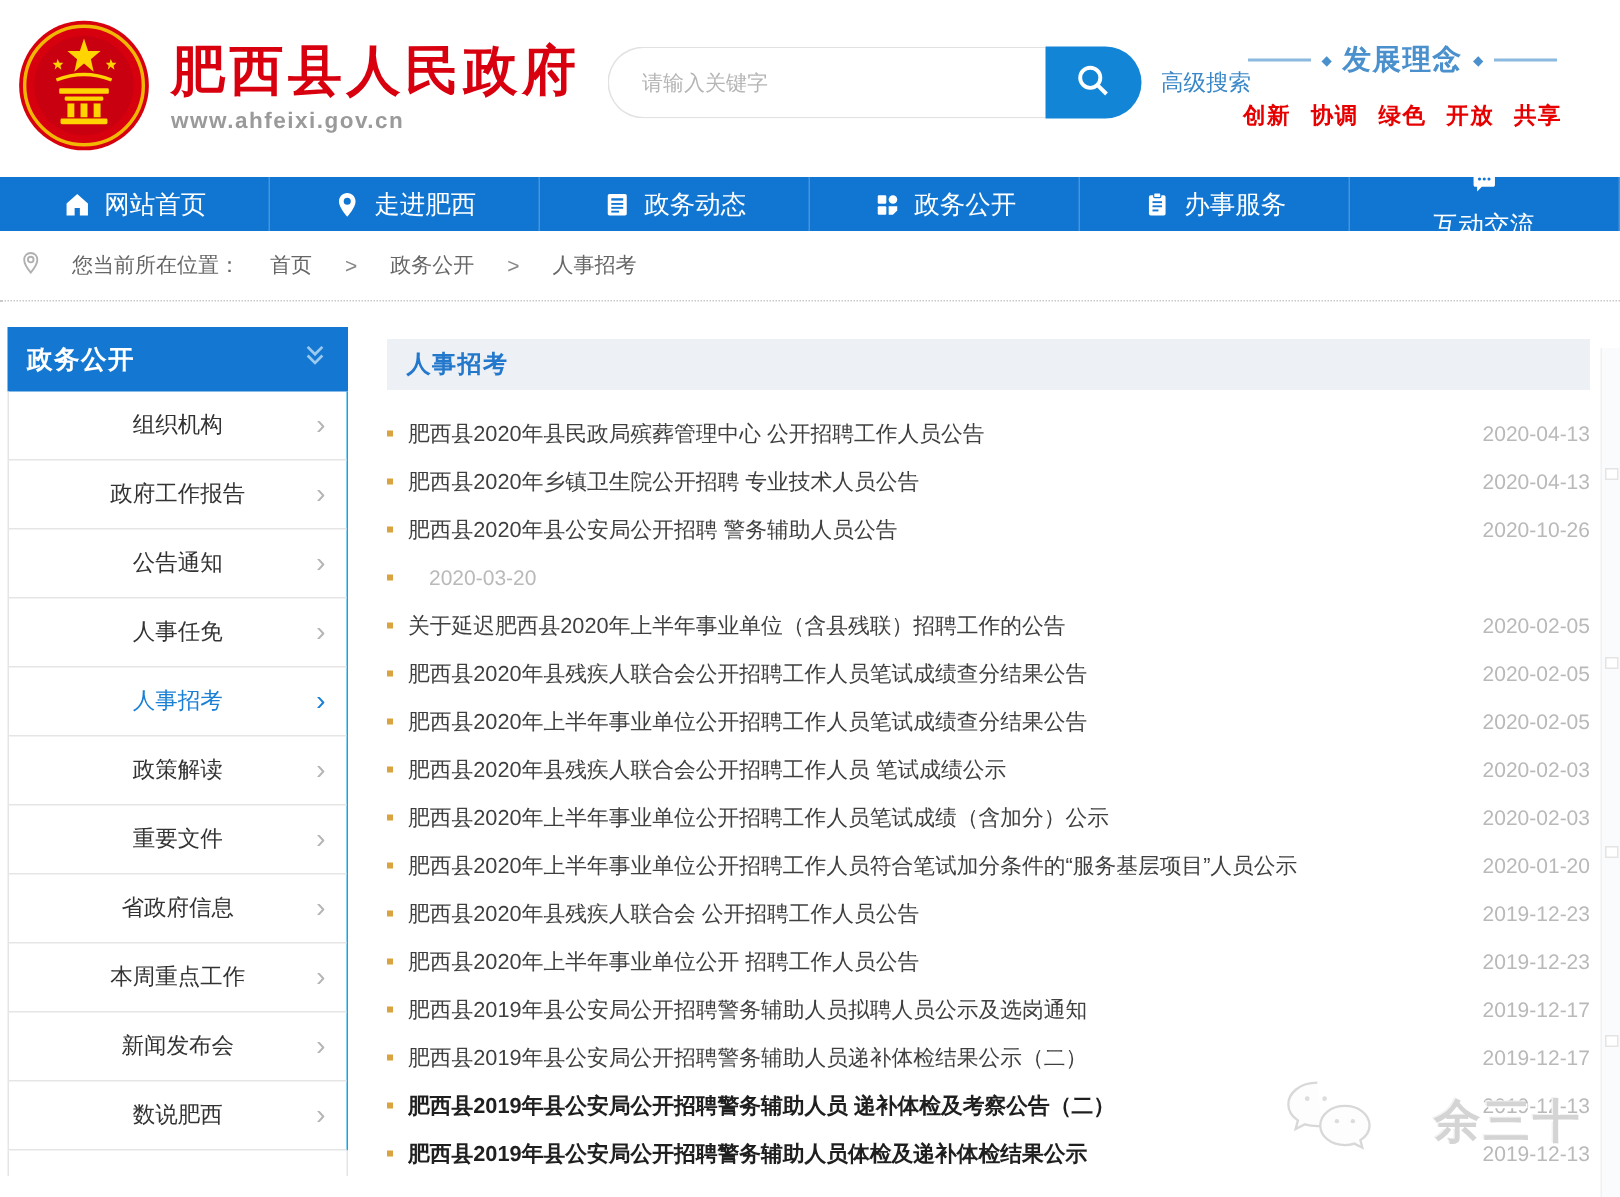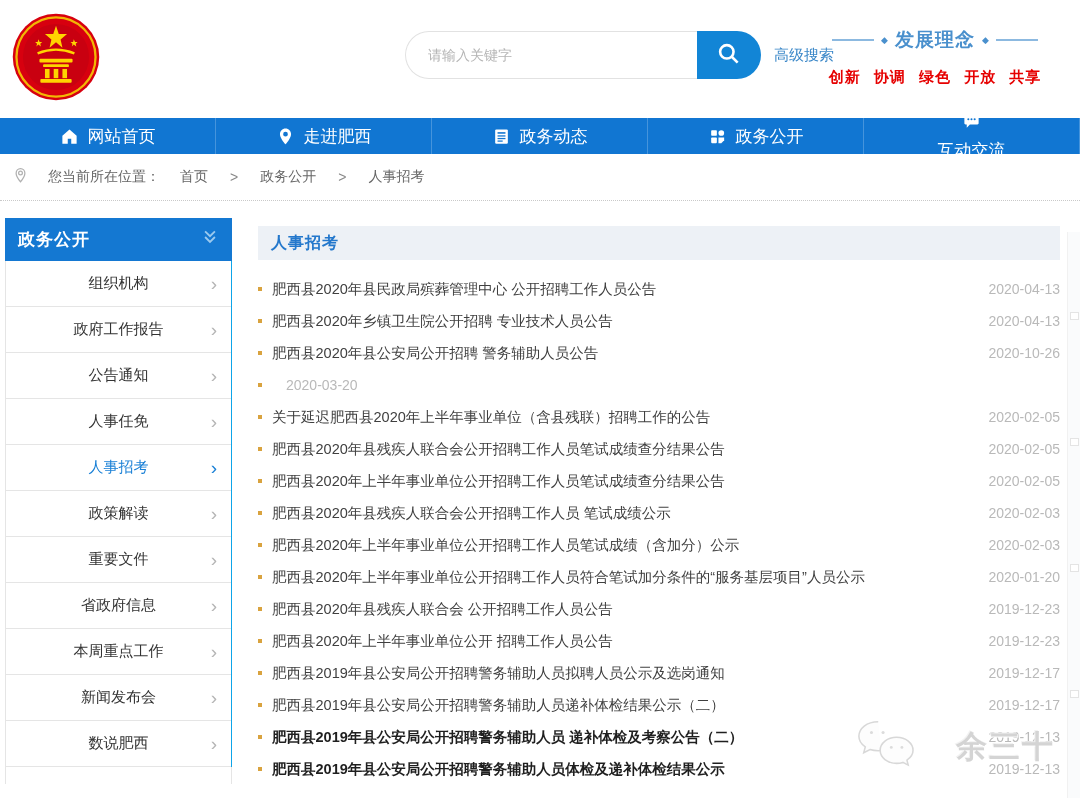--- a/index.html
+++ b/index.html
@@ -99,20 +99,24 @@
         <polygon points="70,30 72,34 76,34 73,37 74,41 70,38 67,41 68,37 65,34 69,34" fill="#ffd400" transform="scale(0.7) translate(29,14)"></polygon>
         <rect x="32" y="52" width="36" height="4" rx="1" fill="#ffd400"></rect>
         <rect x="36" y="58" width="28" height="3" rx="1" fill="#ffd400"></rect>
         <rect x="38" y="63" width="5" height="10" fill="#ffd400"></rect>
         <rect x="47.5" y="63" width="5" height="10" fill="#ffd400"></rect>
         <rect x="57" y="63" width="5" height="10" fill="#ffd400"></rect>
         <rect x="33" y="74" width="34" height="4" rx="1" fill="#ffd400"></rect>
         <path d="M30 46 q20 -8 40 0" fill="none" stroke="#ffd400" stroke-width="2.5"></path>
       </svg>
     </span>
+    <div class="site-text">
+      <div class="site-name">肥西县人民政府</div>
+      <div class="site-url">www.ahfeixi.gov.cn</div>
+    </div>
   </div>
 
   <div class="search-area">
     <input class="search-input" type="text" placeholder="请输入关键字" style="">
     <button class="search-btn">
       <span>
         <svg width="26" height="26" viewBox="0 0 24 24" fill="none" stroke="#fff" stroke-width="2.4">
           <circle cx="10" cy="10" r="6.2"></circle>
             <line x1="14.8" y1="14.8" x2="20" y2="20"></line>
         </svg>
@@ -165,20 +169,32 @@
   <div class="nav-item">
     <span>
       <svg class="nav-icon" viewBox="0 0 24 24" fill="#fff">
           <rect x="4" y="4" width="7.2" height="7.2" rx="1"></rect>
           <rect x="13.2" y="4" width="7.2" height="7.2" rx="3.6"></rect>
           <rect x="4" y="13.2" width="7.2" height="7.2" rx="1"></rect>
           <path d="M13.2 13.2 h7.2 v3.6 l-3.6 3.6 h-3.6 Z"></path>
         </svg>
     </span>
     <span>政务公开</span>
+  </div>
+  <div class="nav-item">
+    <span>
+      <svg class="nav-icon" viewBox="0 0 24 24">
+          <rect x="5" y="4" width="14" height="17" rx="1.5" fill="#fff"></rect>
+          <rect x="9" y="2" width="6" height="4" rx="1" fill="#fff" stroke="#1176d2" stroke-width="1"></rect>
+          <rect x="8" y="9" width="8" height="1.6" fill="#1176d2"></rect>
+          <rect x="8" y="12.5" width="8" height="1.6" fill="#1176d2"></rect>
+          <rect x="8" y="16" width="5" height="1.6" fill="#1176d2"></rect>
+        </svg>
+    </span>
+    <span>办事服务</span>
   </div>
   <div class="nav-item">
     <span>
       <svg class="nav-icon" viewBox="0 0 24 24">
           <path fill="#fff" d="M3 5.5 C3 4.7 3.7 4 4.5 4 h15 C20.3 4 21 4.7 21 5.5 v10 c0 .8-.7 1.5-1.5 1.5 H10 l-4 4 v-4 H4.5 C3.7 17 3 16.3 3 15.5 Z"></path>
           <circle cx="8" cy="10.5" r="1.3" fill="#1176d2"></circle>
           <circle cx="12" cy="10.5" r="1.3" fill="#1176d2"></circle>
           <circle cx="16" cy="10.5" r="1.3" fill="#1176d2"></circle>
         </svg>
     </span>

